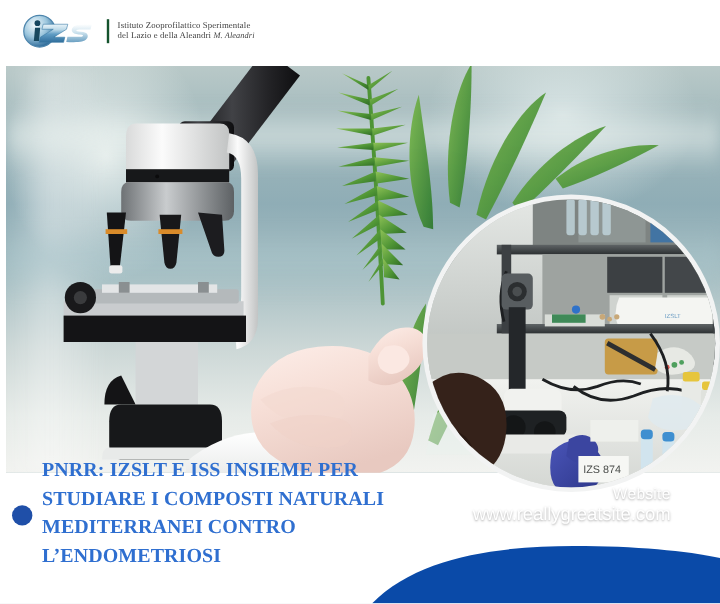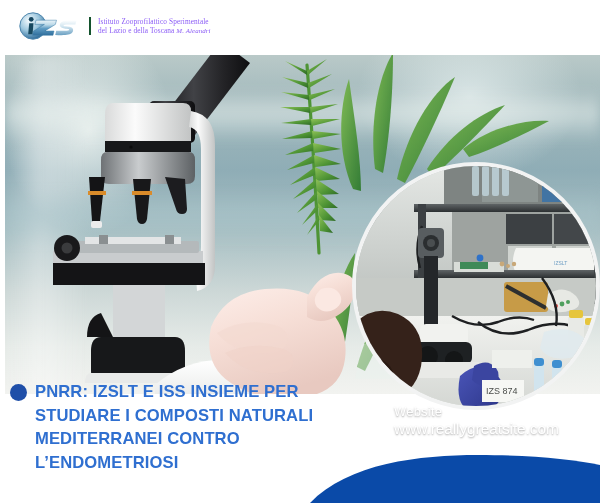--- a/index.html
+++ b/index.html
@@ -29,21 +29,21 @@
   }
   .logo-mark {
     position: relative;
     width: 62px; height: 30px;
     flex: 0 0 auto;
     margin-right: 9px;
   }
   .logo-mark svg { display: block; }
   .logo-text {
     font-family: "Liberation Serif", serif;
-    color: #8b5cf6;
+    color: #404040;
     line-height: 1.24;
     padding-left: 2px;
     border-left: 2px solid #14532d;
   }
   .logo-text .l1 { font-size: 7.3px; letter-spacing: .1px; padding-left:5px; display:block;}
   .logo-text .l2 { font-size: 7.3px; letter-spacing: .1px; padding-left:5px; display:block;}
   .logo-text .l2 em { font-style: italic; font-size: 6.9px; }
 
   
   .hero {
@@ -112,36 +112,38 @@
     left: 394px; top: 404px;
     z-index: 6;
     color: #ffffff;
     text-shadow: 0 1px 2px rgba(0,0,0,.35);
   }
   .website-label {
     font-size: 13px;
     font-weight: 400;
     letter-spacing: .2px;
     margin-bottom: 1px;
+    text-align: right;
   }
   .website-url {
     font-size: 15.5px;
     font-weight: 400;
     letter-spacing: -.1px;
     white-space: nowrap;
   }
 
   
   .title-wrap {
     position: absolute;
     left: 10px; top: 380px;
     width: 330px;
     display: flex;
-    align-items: flex-start;
+    align-items: center;
     z-index: 5;
+    font-family: Liberation Serif, serif;
   }
   .bullet-dot {
     width: 17px; height: 17px;
     border-radius: 50%;
     background: #1f4fa8;
     flex: 0 0 auto;
     margin-top: 4px;
     margin-right: 8px;
   }
   .headline {
@@ -199,21 +201,21 @@
 
       <path d="M18.0 9.2 h20.5 l-1.1 4.2 -10.6 6.6 h9.2 l-1.0 4.3 H14.6 l1.0 -4.2 10.8 -6.7 h-9.5 z" fill="url(#izsg)"></path>
 
       <path d="M58.5 9.4 c-3.6 -0.4 -9.4 -0.3 -12.2 0.4 -3.6 0.9 -5.0 3.3 -4.3 5.3 0.6 1.8 2.6 2.3 5.6 2.6 2.4 0.2 3.8 0.2 3.6 1.0 -0.2 0.8 -1.6 1.0 -4.0 1.0 h-9.0 l-1.0 4.2 c4.3 0.3 10.0 0.4 13.0 -0.3 3.8 -0.9 5.4 -3.2 4.8 -5.4 -0.5 -1.8 -2.4 -2.4 -5.6 -2.7 -2.5 -0.2 -4.0 -0.2 -3.8 -1.0 0.2 -0.8 1.7 -0.9 4.1 -0.9 h7.7 z" fill="url(#izsg2)"></path>
       <path d="M18.0 9.2 h20.5 l-1.1 4.2 -10.6 6.6 h9.2 l-1.0 4.3 H14.6 l1.0 -4.2 10.8 -6.7 h-9.5 z" fill="none" stroke="#3c7ca6" stroke-width=".5"></path>
     </svg>
   </div>
 
   <div class="logo-text">
     <span class="l1">Istituto Zooprofilattico Sperimentale</span>
-    <span class="l2"><span>del Lazio e della Toscana</span> <em>M. Aleandri</em></span>
+    <span class="l2"><span>del Lazio e della Aleandri</span> <em>M. Aleandri</em></span>
   </div>
 </div>
 
 <div class="hero">
   <div class="bg"></div>
   <div class="bg-streaks"></div>
 
   <div class="scope">
     <svg width="300" height="339" viewBox="0 0 300 339" xmlns="http://www.w3.org/2000/svg">
       <defs>

